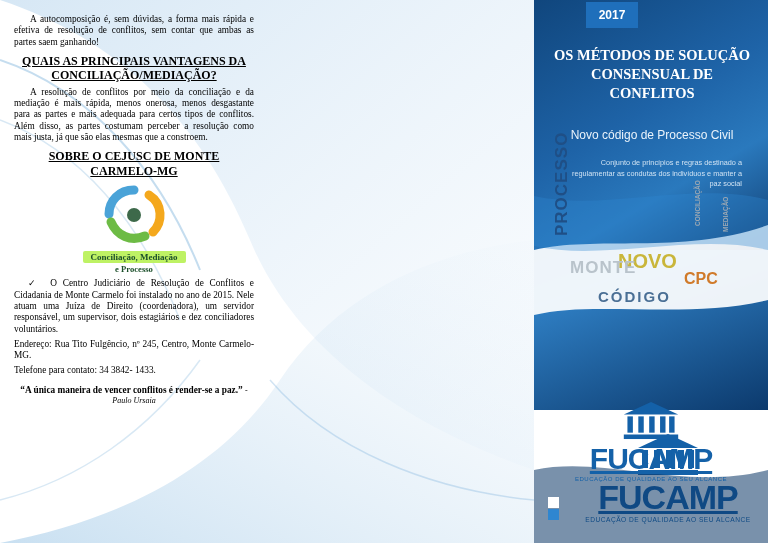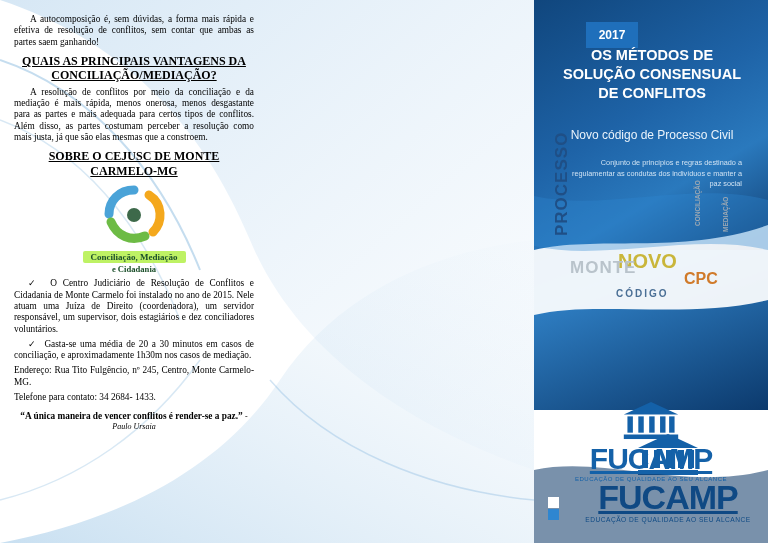--- a/index.html
+++ b/index.html
@@ -48,22 +48,22 @@
   .url{font-size:8.8px;word-break:break-all;}
 
   
   .fucamp{text-align:center;}
   .fuc-word{font-family:"Liberation Sans",sans-serif;font-weight:bold;letter-spacing:-1px;color:#1461a8;line-height:1;text-decoration:underline;}
   .fuc-tag{font-family:"Liberation Sans",sans-serif;color:#1461a8;letter-spacing:.5px;}
 
   
   #col3{background:linear-gradient(160deg,#0d3f73 0%, #1c5fa0 38%, #2f7fc4 62%, #0c3a6d 100%);}
   .cov-top{position:absolute;left:0;top:0;width:234px;height:250px;background:linear-gradient(150deg,#10467d 0%,#1e63a7 45%,#2a79bd 70%,#123f72 100%);}
-  .year{position:absolute;left:52px;top:22px;width:52px;height:26px;background:#1f6fbb;color:#fff;font-family:"Liberation Sans",sans-serif;font-size:12px;font-weight:bold;display:flex;align-items:center;justify-content:center;}
-  .cov-title{position:absolute;left:20px;top:46px;width:196px;color:#fff;text-align:center;font-family:Liberation Sans, sans-serif;font-weight:bold;font-size:14.5px;line-height:1.32;}
+  .year{position:absolute;left:52px;top:2px;width:52px;height:26px;background:#1f6fbb;color:#fff;font-family:"Liberation Sans",sans-serif;font-size:12px;font-weight:bold;display:flex;align-items:center;justify-content:center;}
+  .cov-title{position:absolute;left:20px;top:46px;width:196px;color:#fff;text-align:center;font-family:Liberation Serif, serif;font-weight:bold;font-size:14.5px;line-height:1.32;}
   .cov-sub{position:absolute;left:20px;top:128px;width:196px;color:#eaf3fb;text-align:center;font-family:"Liberation Sans",sans-serif;font-size:12px;}
   .cov-desc{position:absolute;left:28px;top:158px;width:180px;color:#cfe2f3;text-align:right;font-family:Liberation Sans, sans-serif;font-size:7.3px;line-height:1.45;}
 
   .wordcloud{position:absolute;left:0;top:210px;width:234px;height:180px;}
   .wc{position:absolute;font-family:"Liberation Sans",sans-serif;font-weight:bold;}
 
   .cov-fucamp{position:absolute;left:0;top:400px;width:234px;text-align:center;}
   .sq{position:absolute;width:11px;height:11px;}
   .sq1{left:14px;top:497px;background:#ffffff;}
   .sq2{left:14px;top:509px;background:#2f86d0;}
@@ -105,30 +105,29 @@
       <div class="logo-conc">
         <div class="logo-ring">
           <svg width="74" height="62" viewBox="0 0 74 62">
             <path d="M37 6 C22 6 12 17 12 30" stroke="#4aa3d8" stroke-width="9" fill="none" stroke-linecap="round"></path>
             <path d="M14 38 C20 52 34 58 48 52" stroke="#6dbb45" stroke-width="9" fill="none" stroke-linecap="round"></path>
             <path d="M56 48 C66 38 66 20 52 11" stroke="#f4a81d" stroke-width="9" fill="none" stroke-linecap="round"></path>
             <circle cx="37" cy="31" r="7" fill="#1b4f2a" opacity=".85"></circle>
           </svg>
         </div>
         <div class="conc-bar">Conciliação, Mediação</div>
-        <div class="conc-sub">e Cidadania</div>
+        <div class="conc-sub">e Processo</div>
       </div>
 
       <ul class="checks">
         <li><span class="chk">✓</span>&nbsp;&nbsp;<span>O Centro Judiciário de Resolução de Conflitos e Cidadania de Monte Carmelo foi instalado no ano de 2015. Nele atuam uma Juíza de Direito (coordenadora), um servidor responsável, um supervisor, dois estagiários e dez conciliadores voluntários.</span></li>
-        <li><span class="chk">✓</span>&nbsp;&nbsp;<span>Gasta-se uma média de 20 a 30 minutos em casos de conciliação, e aproximadamente 1h30m nos casos de mediação.</span></li>
       </ul>
 
       <p>Endereço: Rua Tito Fulgêncio, nº 245, Centro, Monte Carmelo-MG.</p>
-      <p>Telefone para contato: 34 2684- 1433.</p>
+      <p>Telefone para contato: 34 3842- 1433.</p>
 
       <div class="quote">
         <span>“A única maneira de vencer conflitos é render-se a paz.”</span>
         <span class="aut">- Paulo Ursaia</span>
       </div>
     </div>
   </div>
 
   <div class="col" id="col2">
     <div class="colinner" id="c2">
@@ -179,21 +178,21 @@
 
     <div class="year">2017</div>
     <div class="cov-title">OS MÉTODOS DE SOLUÇÃO CONSENSUAL DE CONFLITOS</div>
     <div class="cov-sub">Novo código de Processo Civil</div>
     <div class="cov-desc">Conjunto de princípios e regras destinado a regulamentar as condutas dos indivíduos e manter a paz social</div>
 
     <div class="wordcloud">
       <div class="wc" style="left:18px;top:26px;transform:rotate(-90deg);transform-origin:left top;font-size:17px;color:#1f4f86;letter-spacing:1px;">PROCESSO</div>
       <div class="wc" style="left:84px;top:40px;font-size:20px;color:#c9b63a;">NOVO</div>
       <div class="wc" style="left:36px;top:48px;font-size:17px;color:#b9c3cb;letter-spacing:1px;">MONTE</div>
-      <div class="wc" style="left:64px;top:78px;font-size:10px;color:#4a6f95;letter-spacing:2px;margin-left:18px;">CÓDIGO</div>
+      <div class="wc" style="left:64px;top:78px;font-size:15px;color:#4a6f95;letter-spacing:2px;">CÓDIGO</div>
       <div class="wc" style="left:150px;top:60px;font-size:16px;color:#d07a2a;">CPC</div>
       <div class="wc" style="left:160px;top:16px;font-size:6.5px;color:#9aa7b3;transform:rotate(-90deg);transform-origin:left top;">CONCILIAÇÃO</div>
       <div class="wc" style="left:188px;top:22px;font-size:6.5px;color:#9aa7b3;transform:rotate(-90deg);transform-origin:left top;">MEDIAÇÃO</div>
     </div>
 
     <div class="cov-fucamp">
       <svg width="58" height="40" viewBox="0 0 64 44">
         <polygon points="32,2 62,16 2,16" fill="#1461a8"></polygon>
         <rect x="6" y="18" width="6" height="18" fill="#1461a8"></rect>
         <rect x="18" y="18" width="6" height="18" fill="#1461a8"></rect>

